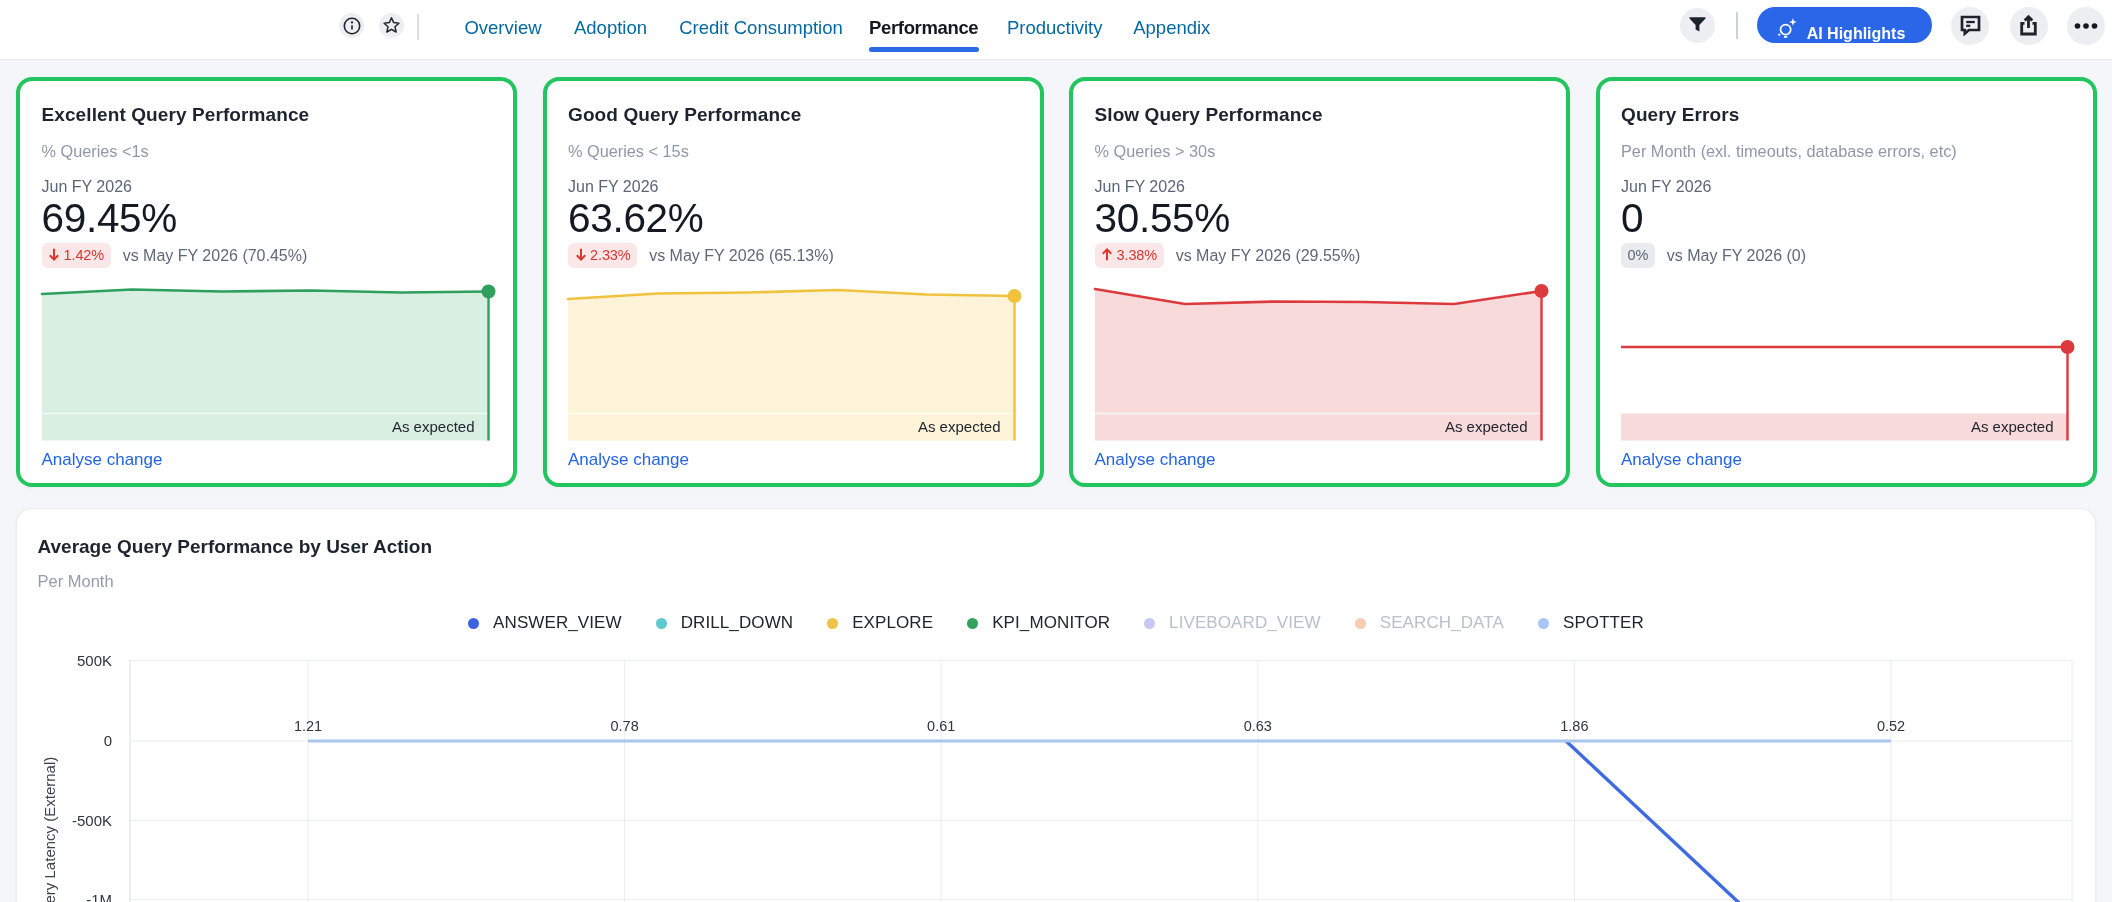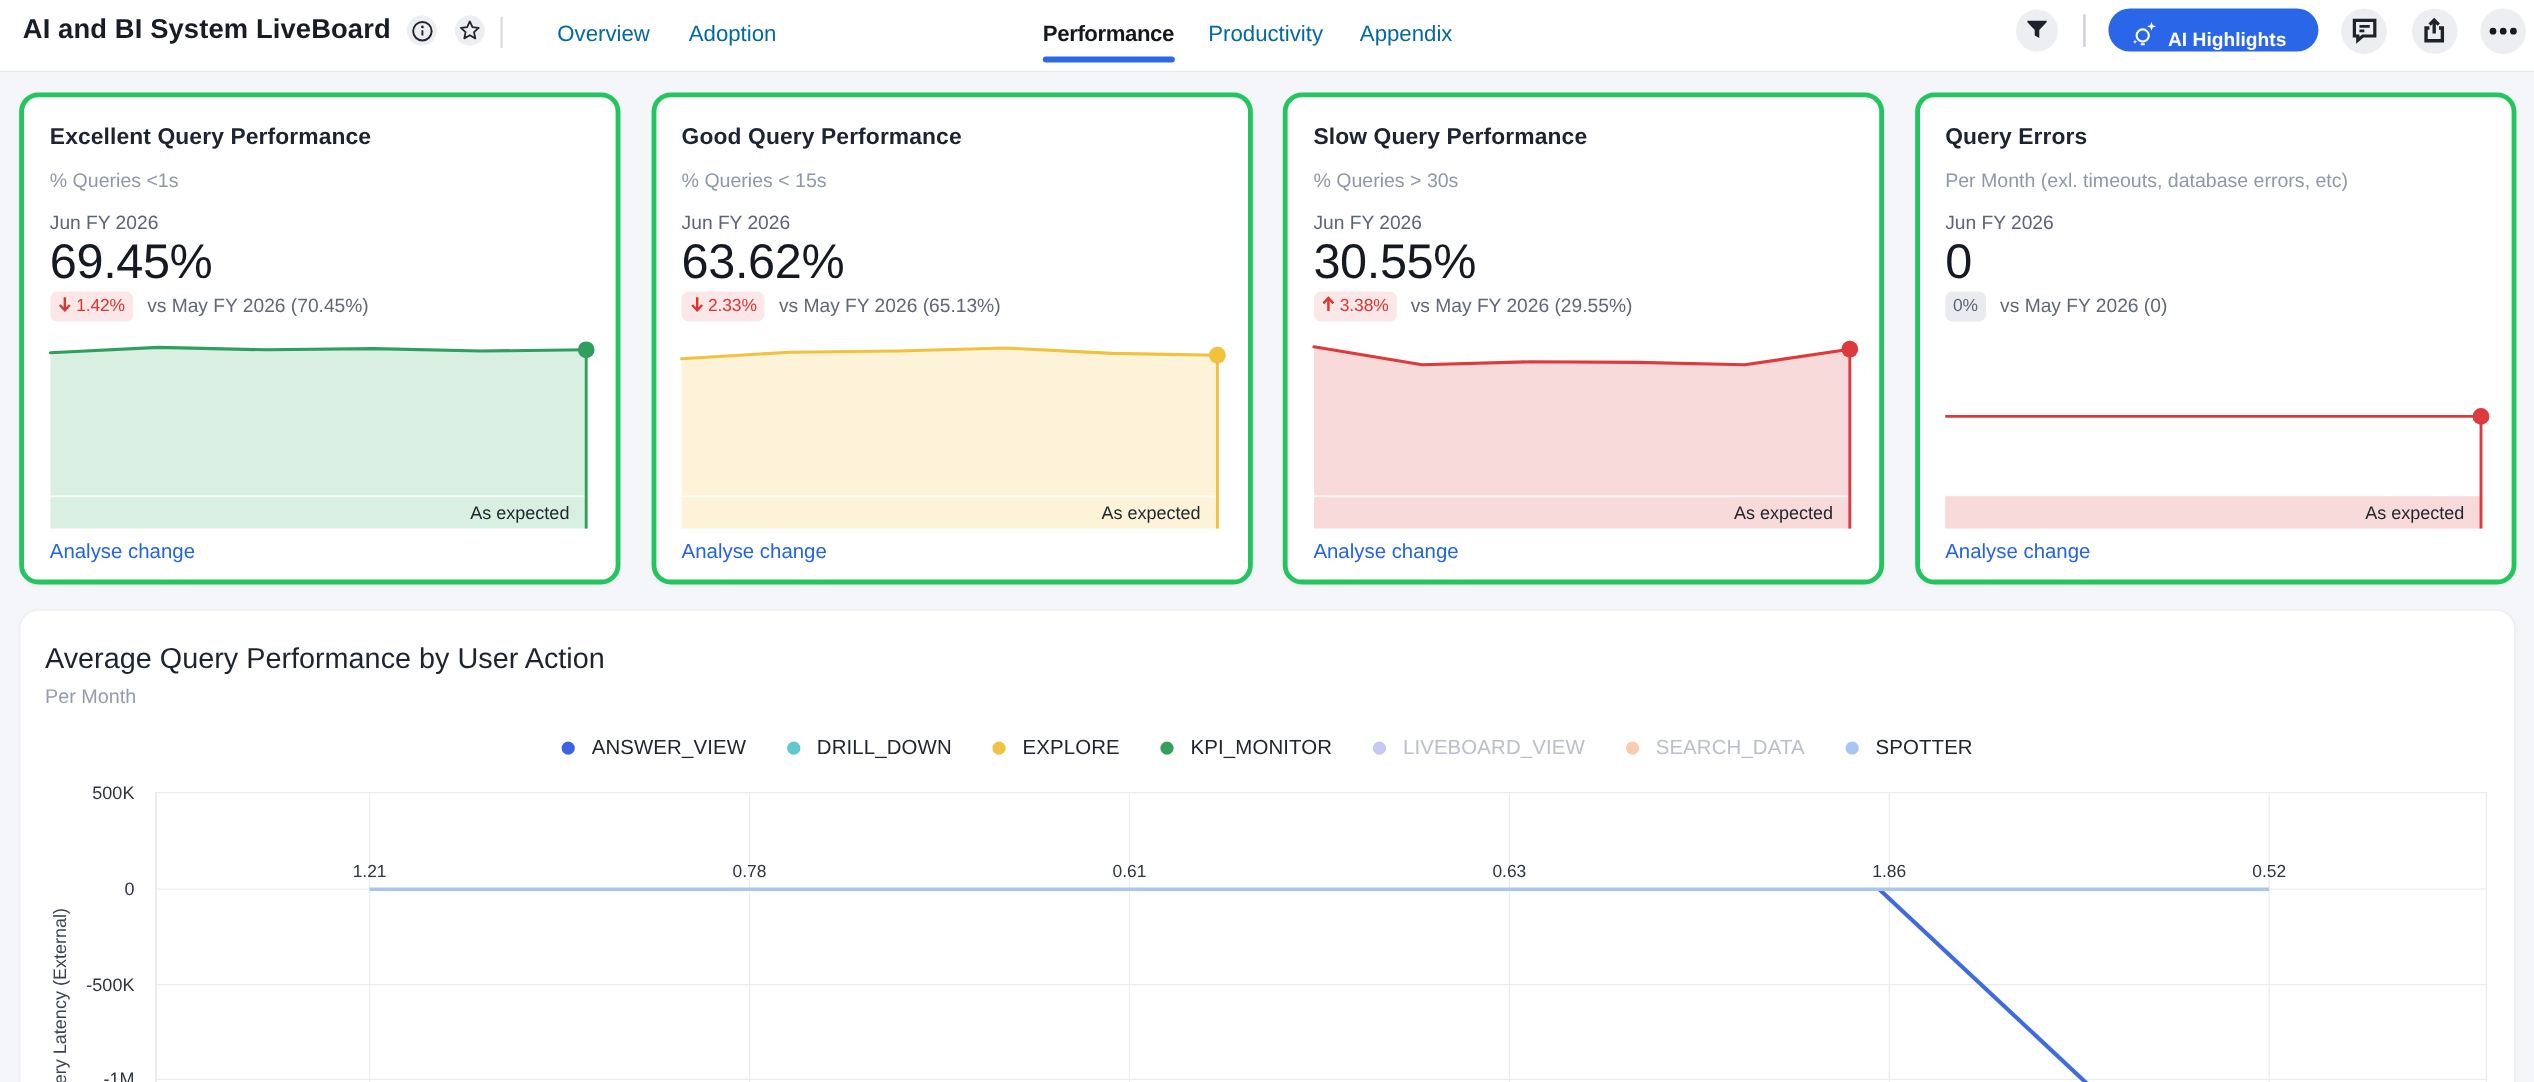--- a/index.html
+++ b/index.html
@@ -14,21 +14,21 @@
 .card {position:absolute;background:#fff;border:4px solid #22c55e;border-radius:16px;box-shadow:0 1px 3px rgba(20,30,60,0.04)}
 .ctitle {position:absolute;left:21.5px;top:23px;font-size:19px;font-weight:700;color:#1d2430;letter-spacing:0.1px}
 .csub {position:absolute;left:21.5px;top:61px;font-size:16.3px;color:#8f98a9}
 .cperiod {position:absolute;left:21.5px;top:96.5px;font-size:16px;color:#5b6577}
 .cnum {position:absolute;left:21.5px;top:113.5px;font-size:40.5px;font-weight:400;color:#141922;letter-spacing:-0.3px}
 .cbrow {position:absolute;left:21.5px;top:162px;height:25px;display:flex;align-items:center;gap:12px;white-space:nowrap}
 .badge {display:inline-block;height:25px;line-height:25px;border-radius:6px;padding:0 6.5px;font-size:14.5px;letter-spacing:-0.1px}
 .cvs {font-size:16px;color:#5f6878}
 .clink {position:absolute;left:21.5px;top:369px;font-size:17px;color:#2363e7}
 #bigcard {position:absolute;left:16px;top:508px;width:2080px;height:500px;background:#fff;border:1px solid #ebedf2;border-radius:16px;box-shadow:0 1px 3px rgba(20,30,60,0.04)}
-#bigtitle {position:absolute;left:37.5px;top:536px;font-size:24px;font-weight:400;color:#1d2430}
+#bigtitle {position:absolute;left:37.5px;top:536px;font-size:19px;font-weight:700;color:#1d2430}
 #bigsub {position:absolute;left:37.5px;top:572px;font-size:16.5px;color:#949cac}
 #legend {position:absolute;left:0;top:613px;width:2112px;display:flex;justify-content:center;align-items:center;gap:34px}
 .litem {display:flex;align-items:center;gap:14px;font-size:17px;letter-spacing:0.1px}
 .ldot {width:11px;height:11px;border-radius:50%;display:inline-block}
 #bigsvg {position:absolute;left:0;top:0}
 </style></head>
 <body>
 <div class="card" style="left:16px;top:77px;width:501px;height:410px">
 <div class="ctitle">Excellent Query Performance</div>
 <div class="csub">% Queries &lt;1s</div>
@@ -167,36 +167,36 @@
     <text x="112" y="904.5" text-anchor="end" font-size="15" fill="#2e3440">-1M</text>
     <text x="308" y="731" text-anchor="middle" font-size="14.5" fill="#2e3440">1.21</text>
     <text x="624.6" y="731" text-anchor="middle" font-size="14.5" fill="#2e3440">0.78</text>
     <text x="941.2" y="731" text-anchor="middle" font-size="14.5" fill="#2e3440">0.61</text>
     <text x="1257.8" y="731" text-anchor="middle" font-size="14.5" fill="#2e3440">0.63</text>
     <text x="1574.4" y="731" text-anchor="middle" font-size="14.5" fill="#2e3440">1.86</text>
     <text x="1891" y="731" text-anchor="middle" font-size="14.5" fill="#2e3440">0.52</text>
 <text x="55" y="870" font-size="15" fill="#3c434f" text-anchor="middle" transform="rotate(-90 55 870)">Average Query Latency (External)</text>
 </svg>
 <div id="topbar">
-<div id="pagetitle">AI and BI System LiveBoard</div>
 <div style="position:absolute;left:339.0px;top:13.0px;width:25px;height:25px;border-radius:50%;background:#eceef2;display:flex;align-items:center;justify-content:center">
       <svg width="20" height="20" viewBox="0 0 20 20">
         <circle cx="10" cy="10" r="7.7" fill="none" stroke="#20252e" stroke-width="1.6"></circle>
         <line x1="10" y1="9.2" x2="10" y2="13.6" stroke="#20252e" stroke-width="1.6"></line>
         <circle cx="10" cy="6.4" r="1.15" fill="#20252e"></circle>
       </svg>
     </div>
 <div style="position:absolute;left:378.7px;top:13.0px;width:25px;height:25px;border-radius:50%;background:#eceef2;display:flex;align-items:center;justify-content:center">
       <svg width="19" height="19" viewBox="0 0 19 19">
         <path d="M9.5 1.8 L11.7 6.6 L16.9 7.2 L13 10.8 L14.1 16 L9.5 13.3 L4.9 16 L6 10.8 L2.1 7.2 L7.3 6.6 Z" fill="none" stroke="#20252e" stroke-width="1.5" stroke-linejoin="round"></path>
       </svg>
     </div>
 <div style="position:absolute;left:417px;top:14px;width:2px;height:26px;background:#dcdfe5"></div>
 <div class="tab" style="left:503px">Overview</div>
     <div class="tab" style="left:610.5px">Adoption</div>
+    <div class="tab" style="left:761px">Credit Consumption</div>
     <div class="tab active" style="left:923.7px">Performance</div>
     <div class="tab" style="left:1054.7px">Productivity</div>
     <div class="tab" style="left:1171.8px">Appendix</div>
     <div style="position:absolute;left:868.7px;top:47px;width:110px;height:5px;border-radius:3px;background:#2b6ae3"></div>
 <div style="position:absolute;left:1679.5px;top:8.0px;width:35px;height:35px;border-radius:50%;background:#eceef2;display:flex;align-items:center;justify-content:center">
       <svg width="19" height="19" viewBox="0 0 19 19">
         <path d="M1.5 1.2 H17.5 V2.6 L11.4 8.9 V15.6 L7.6 13.6 V8.9 L1.5 2.6 Z" fill="#1d222b"></path>
       </svg>
     </div>
 <div style="position:absolute;left:1736px;top:12px;width:2px;height:27px;background:#ccd0d8"></div>

